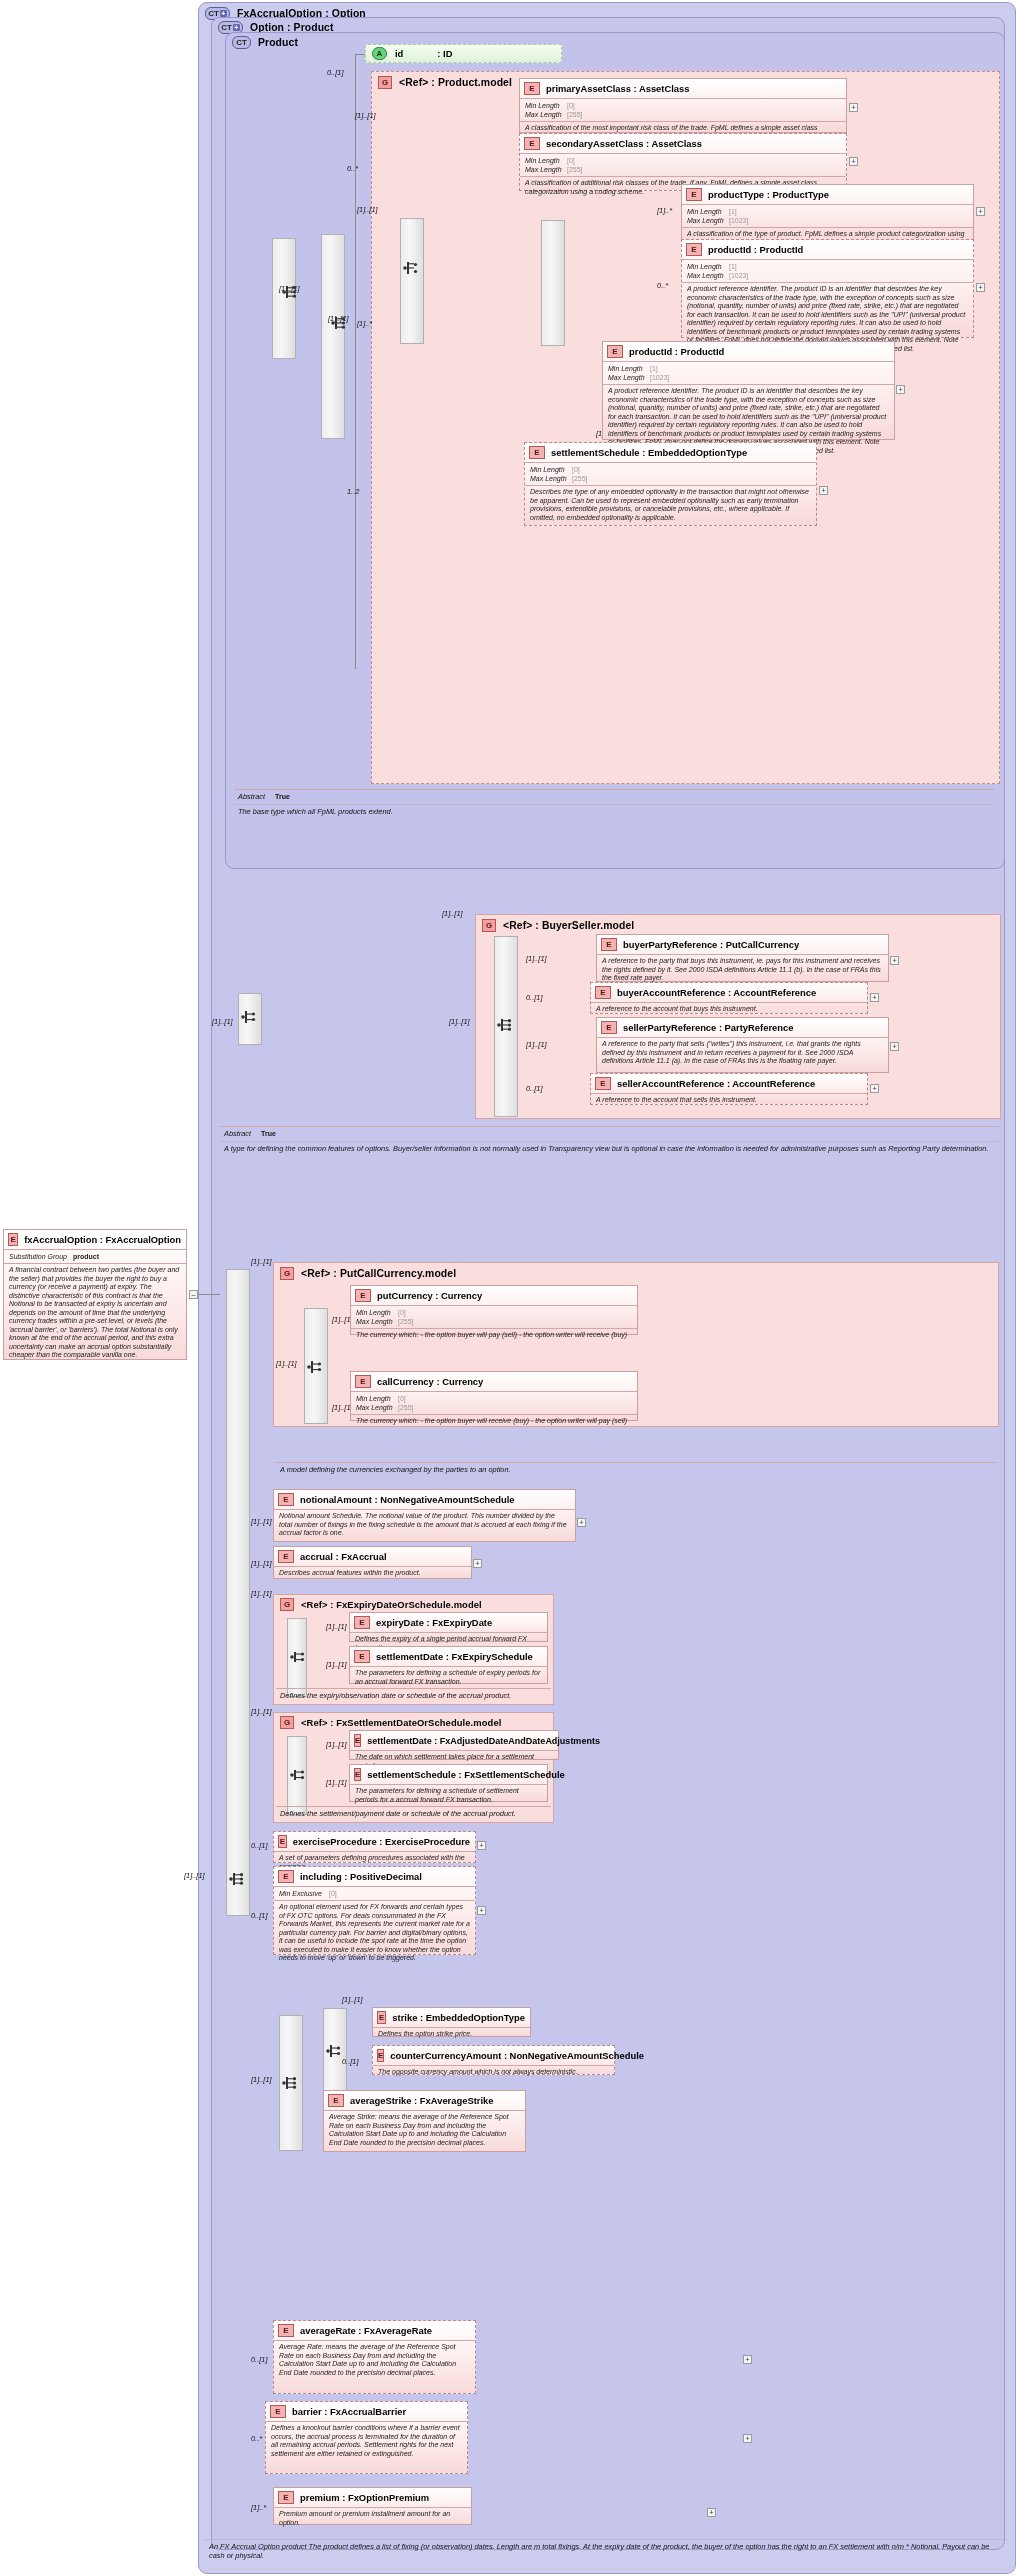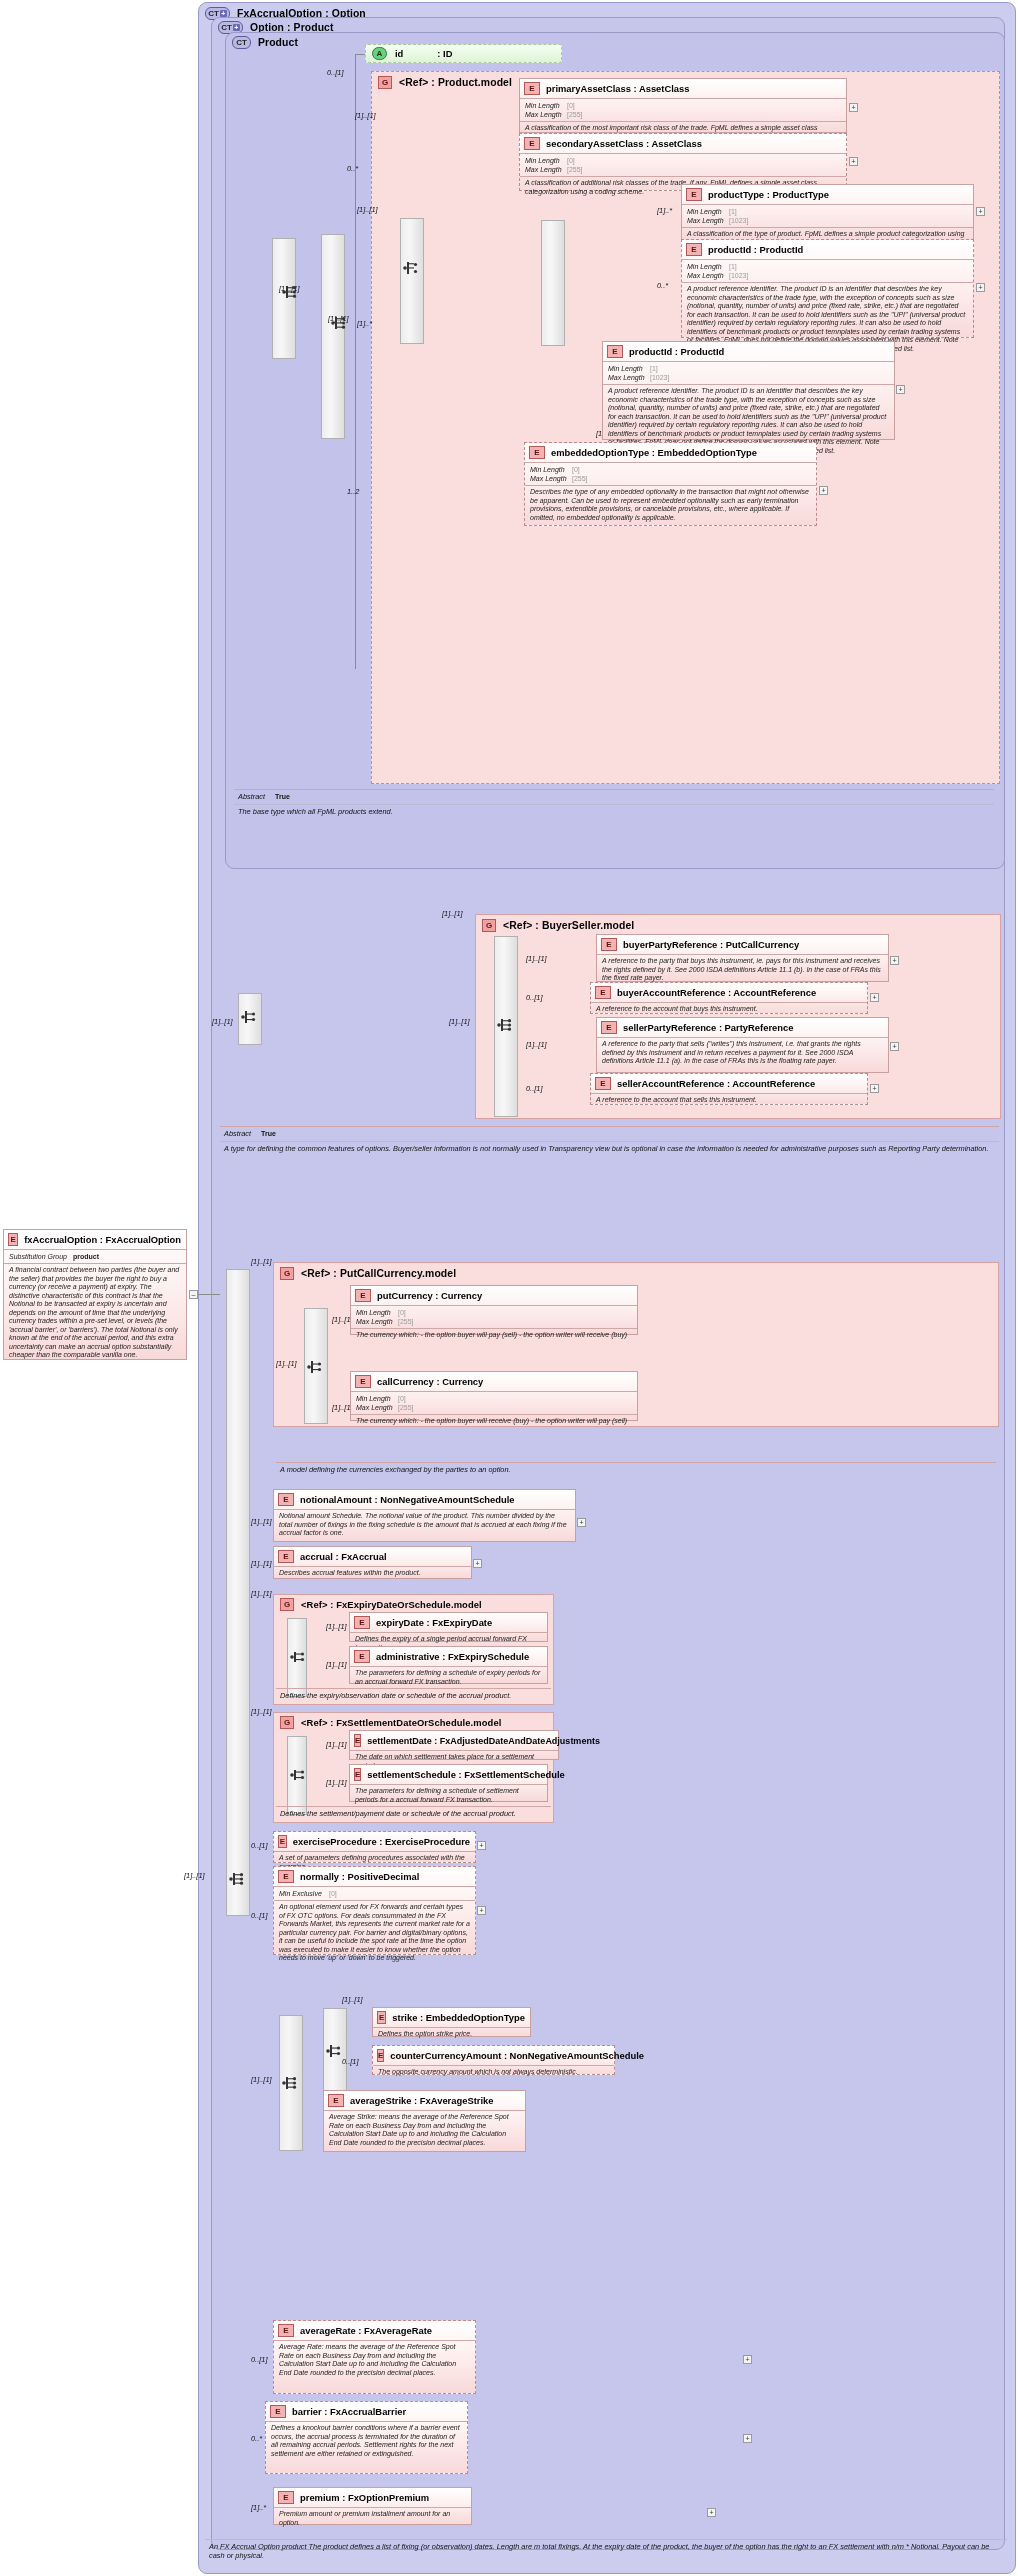--- a/index.html
+++ b/index.html
@@ -263,21 +263,21 @@
     </div>
     <div class="el-sep"></div>
     <div class="desc">A product reference identifier. The product ID is an identifier that describes the key economic characteristics of the trade type, with the exception of concepts such as size (notional, quantity, number of units) and price (fixed rate, strike, etc.) that are negotiated for each transaction. It can be used to hold identifiers such as the "UPI" (universal product identifier) required by certain regulatory reporting rules. It can also be used to hold identifiers of benchmark products or product temnplates used by certain trading systems or facilities. FpML does not define the domain values associated with this element. Note that the domain values for this element are not strictly an enumerated list.</div>
   </div>
   <div class="plusbtn" style="left:896px;top:385px;">+</div>
 
   <div class="card" style="left:347px;top:487px;">1..2</div>
   <div class="el opt" style="left:524px;top:442px;width:293px;height:84px;">
     <div class="el-hdr">
       <span class="badge badge-e">E</span>
-      <span>embeddedOptionType : EmbeddedOptionType</span>
+      <span>settlementSchedule : EmbeddedOptionType</span>
     </div>
     <div class="el-sep"></div>
     <div class="facets">
       <div class="row">
           <span class="fl">Min Length</span>
           <span class="fv">[0]</span>
         </div>
       <div class="row">
           <span class="fl">Max Length</span>
           <span class="fv">[255]</span>
@@ -516,21 +516,21 @@
       <span class="badge badge-e">E</span>
       <span>expiryDate : FxExpiryDate</span>
     </div>
     <div class="el-sep"></div>
     <div class="desc">Defines the expiry of a single period accrual forward FX transaction.</div>
   </div>
   <div class="card" style="left:326px;top:1660px;">[1]..[1]</div>
   <div class="el" style="left:349px;top:1646px;width:199px;height:38px;">
     <div class="el-hdr">
       <span class="badge badge-e">E</span>
-      <span>administrative : FxExpirySchedule</span>
+      <span>settlementDate : FxExpirySchedule</span>
     </div>
     <div class="el-sep"></div>
     <div class="desc">The parameters for defining a schedule of expiry periods for an accrual forward FX transaction.</div>
   </div>
   <div class="hrp" style="left:276px;top:1688px;width:275px;"></div>
   <div class="notetext" style="left:280px;top:1691px;width:270px;">Defines the expiry/observation date or schedule of the accrual product.</div>
 
   <div class="card" style="left:251px;top:1707px;">[1]..[1]</div>
   <div class="box g-box solid" style="left:273px;top:1712px;width:281px;height:111px;">
     <div class="hdr" style="padding-top:3px;font-size:9.4px;">
@@ -577,21 +577,21 @@
     </div>
     <div class="el-sep"></div>
     <div class="desc">A set of parameters defining procedures associated with the exercise.</div>
   </div>
   <div class="plusbtn" style="left:477px;top:1841px;">+</div>
 
   <div class="card" style="left:251px;top:1911px;">0..[1]</div>
   <div class="el opt" style="left:273px;top:1866px;width:203px;height:89px;">
     <div class="el-hdr">
       <span class="badge badge-e">E</span>
-      <span>normally : PositiveDecimal</span>
+      <span>including : PositiveDecimal</span>
     </div>
     <div class="el-sep"></div>
     <div class="facets">
       <div class="row">
           <span class="fl" style="width:50px;">Min Exclusive</span>
           <span class="fv">[0]</span>
         </div>
     </div>
     <div class="el-sep"></div>
     <div class="desc">An optional element used for FX forwards and certain types of FX OTC options. For deals consummated in the FX Forwards Market, this represents the current market rate for a particular currency pair. For barrier and digital/binary options, it can be useful to include the spot rate at the time the option was executed to make it easier to know whether the option needs to move 'up' or 'down' to be triggered.</div>

